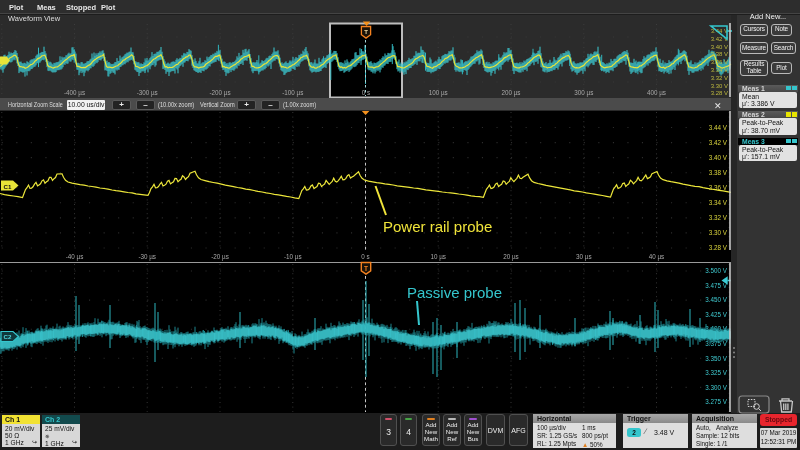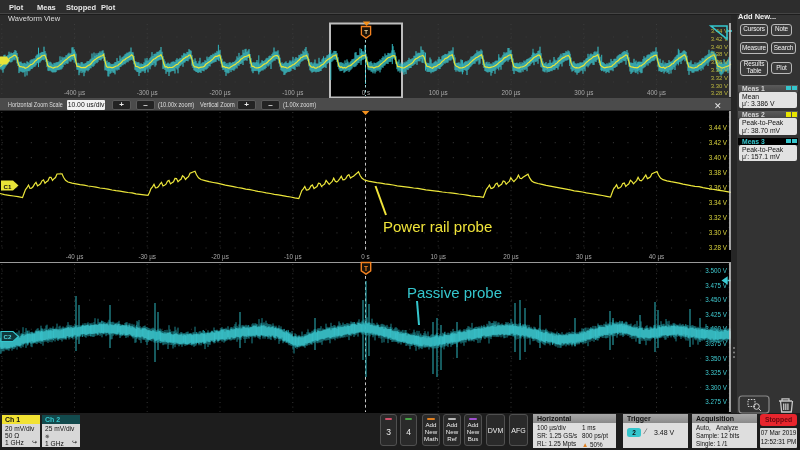--- a/index.html
+++ b/index.html
@@ -221,21 +221,21 @@
   <div class="zbtn" style="left:112px">+</div>
   <div class="zbtn" style="left:136px">–</div>
   <span style="left:158px;transform-origin:0 0;transform:scaleX(0.86);font-size:6.6px">(10.00x zoom)</span>
   <span style="left:200px;transform-origin:0 0;transform:scaleX(0.86);font-size:6.6px">Vertical Zoom</span>
   <div class="zbtn" style="left:237px">+</div>
   <div class="zbtn" style="left:261px">–</div>
   <span style="left:283px;transform-origin:0 0;transform:scaleX(0.86);font-size:6.6px">(1.00x zoom)</span>
   <span style="left:714px;font-size:9px;color:#e8e8e8">✕</span>
 </div>
 
-<div class="abs" style="left:738px;top:11.5px;width:60px;color:#f0f0f0;font-size:7.5px;font-weight:bold">Add New...</div>
+<div class="abs" style="left:738px;top:11.5px;width:60px;text-align:center;color:#f0f0f0;font-size:7.5px;font-weight:normal">Add New...</div>
 <div class="btn" style="left:740px;top:23.5px;width:28px;height:12px">Cursors</div>
 <div class="btn" style="left:771px;top:23.5px;width:21px;height:12px">Note</div>
 <div class="btn" style="left:740px;top:42px;width:28px;height:12px">Measure</div>
 <div class="btn" style="left:771px;top:42px;width:25px;height:12px">Search</div>
 <div class="btn" style="left:740px;top:60px;width:28px;height:16px">Results<br>Table</div>
 <div class="btn" style="left:771px;top:62px;width:21px;height:12px">Plot</div>
 
 <div class="mhdr" style="top:84.5px">Meas 1</div>
 <div class="sq" style="left:786px;top:85.8px;background:#35c6cd"></div>
 <div class="sq" style="left:792px;top:85.8px;background:#35c6cd"></div>

